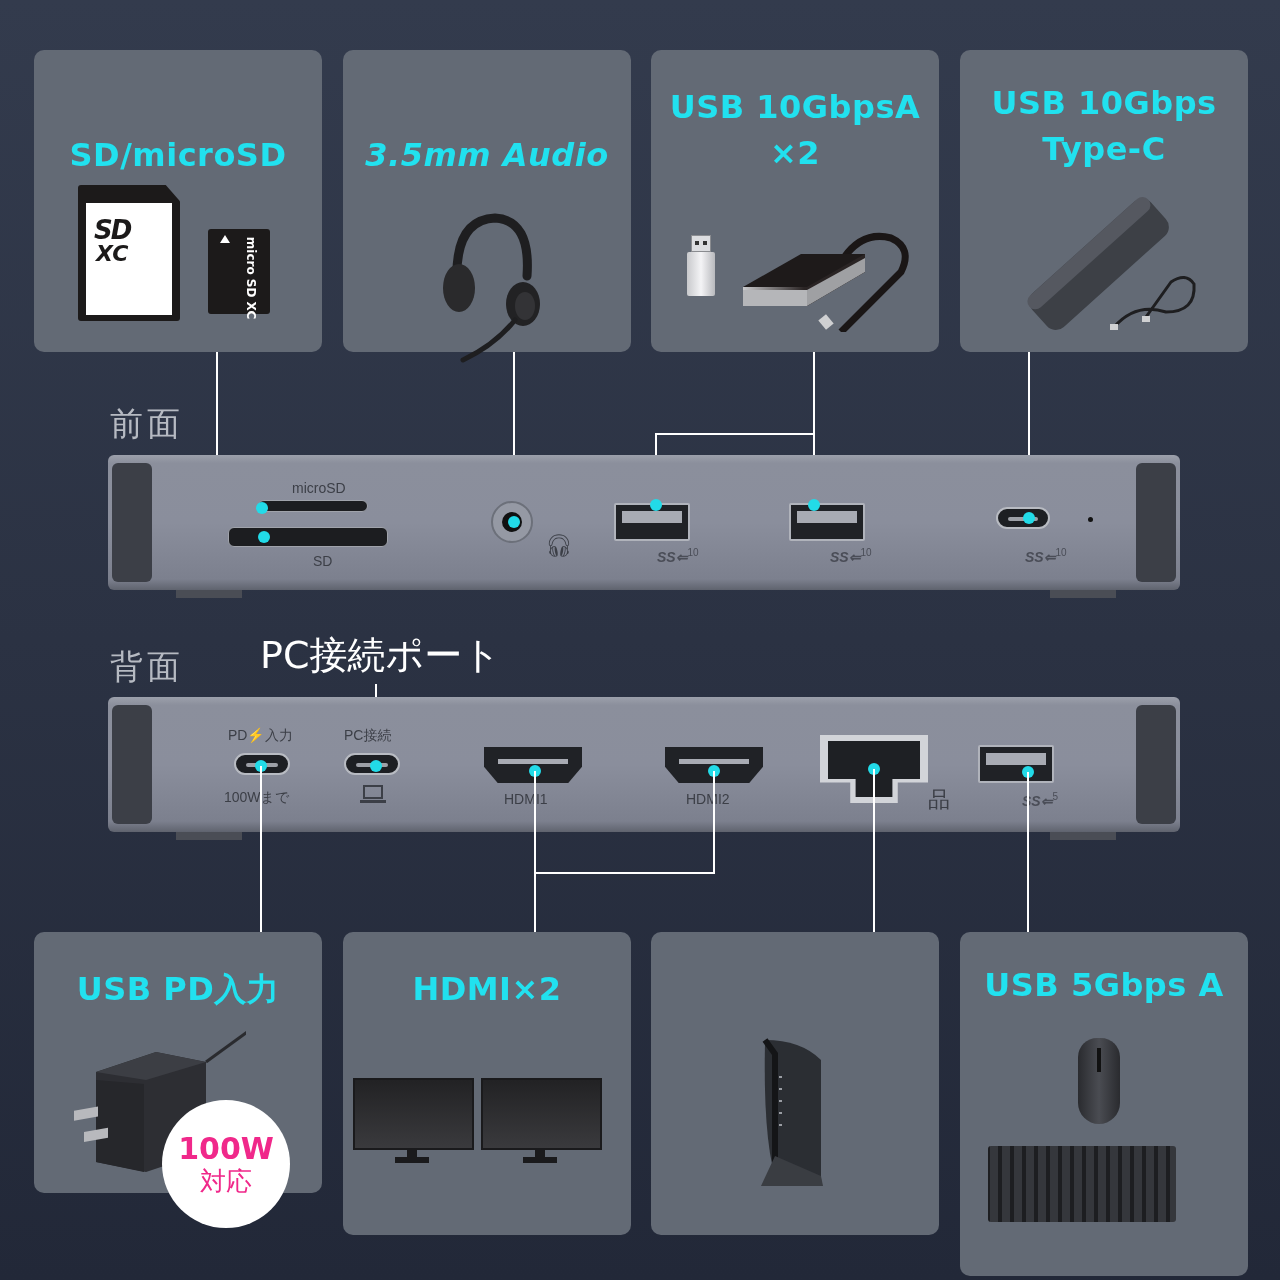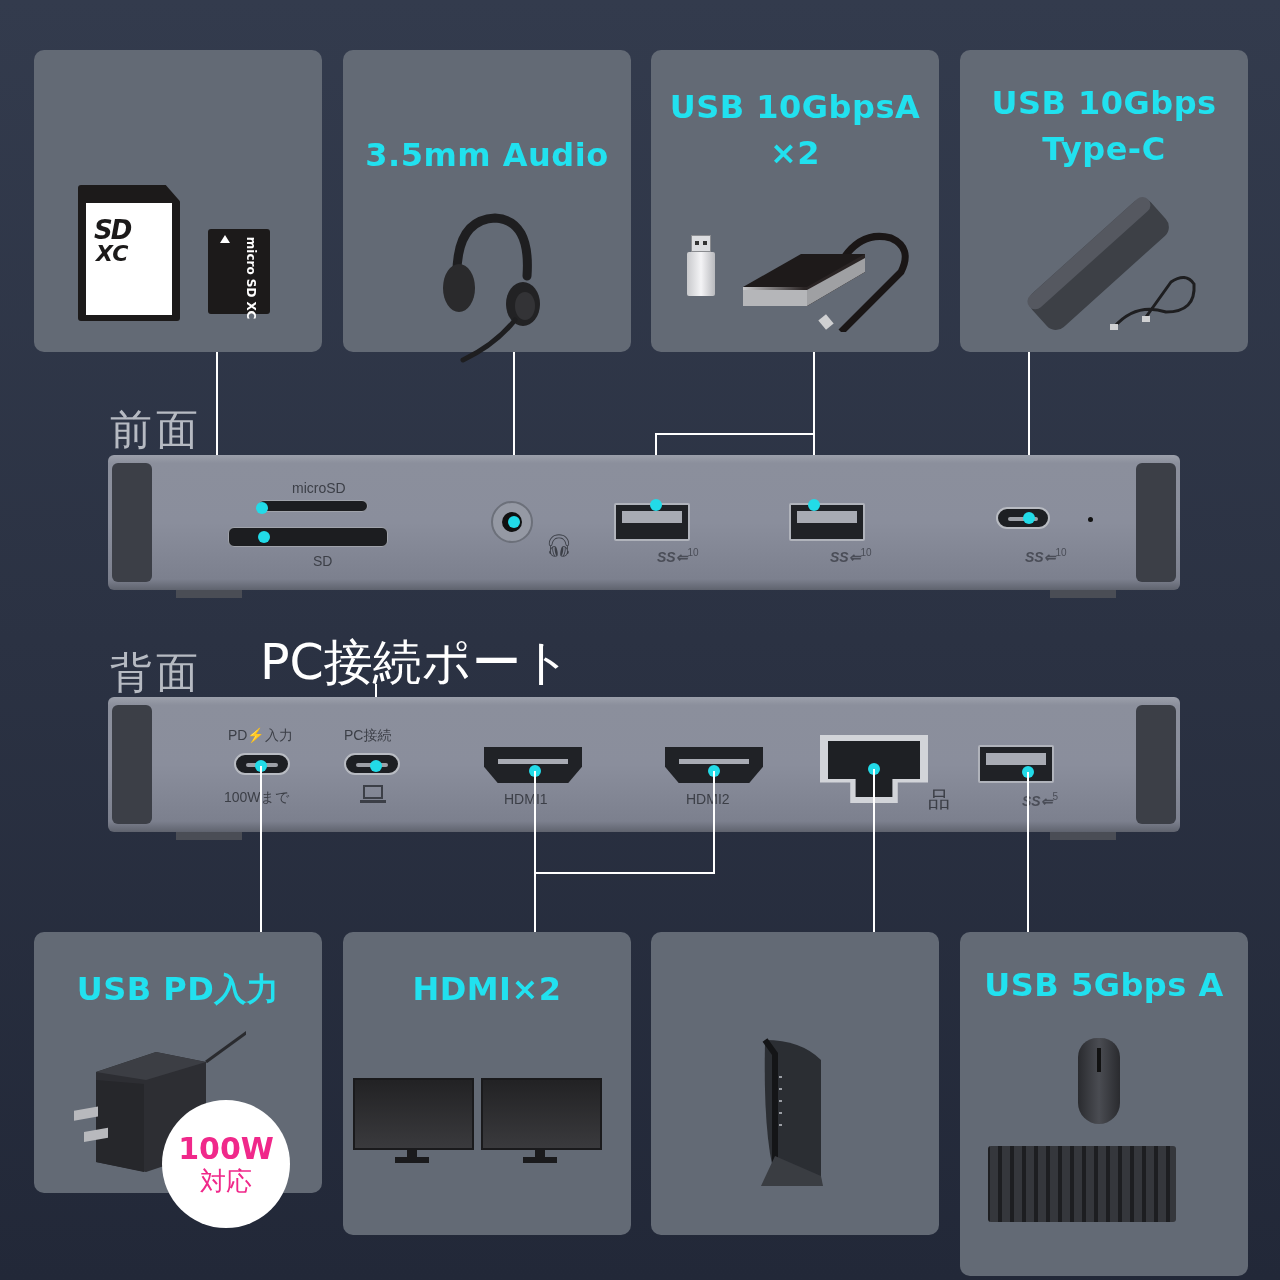--- a/index.html
+++ b/index.html
@@ -26,25 +26,25 @@
     line-height: 46px;
     letter-spacing: 0.5px;
     white-space: pre-line;
   }
   .line { position: absolute; background: #ffffff; }
   .dot {
     position: absolute; width: 12px; height: 12px; border-radius: 50%;
     background: #22dbe8; transform: translate(-6px, -6px);
   }
   .section-label {
-    position: absolute; color: #b6bac2; font-size: 42px; letter-spacing: 4px;
+    position: absolute; color: #b6bac2; font-size: 33px; letter-spacing: 4px;
     font-family: "DejaVu Sans", sans-serif;
   }
   .pc-port-label {
-    position: absolute; color: #ffffff; font-size: 49px; font-family: "DejaVu Sans", sans-serif;
+    position: absolute; color: #ffffff; font-size: 38px; font-family: "DejaVu Sans", sans-serif;
   }
   .device {
     position: absolute; left: 108px; width: 1072px;
     background: linear-gradient(180deg, #9ca0ab 0%, #8b8f9c 6%, #8a8e9c 50%, #7c808e 92%, #5f636e 100%);
     border-radius: 6px;
   }
   .end-cap {
     position: absolute; top: 8px; bottom: 8px; width: 40px; background: #3c3f47; border-radius: 6px;
   }
   .foot { position: absolute; width: 66px; height: 8px; background: #4a4d55; }
@@ -63,35 +63,36 @@
     background: #ffffff; color: #f0288a; text-align: center; font-family: "DejaVu Sans", sans-serif;
     display: flex; flex-direction: column; justify-content: center; align-items: center;
   }
   .badge-100w .l1 { font-size: 30px; line-height: 34px; font-weight: bold; }
   .badge-100w .l2 { font-size: 26px; line-height: 30px; }
 </style>
 </head>
 <body>
 
 <div class="card" style="left:34px; top:50px; height:302px;">
+  <div class="card-title" style="top:82px;">SD/microSD</div>
 
   <div style="position:absolute; left:44px; top:135px; width:102px; height:136px; background:#1c1a1a; clip-path:polygon(0 0, 86% 0, 100% 12%, 100% 100%, 0 100%); border-radius:3px;">
     <div style="position:absolute; left:8px; top:18px; width:86px; height:112px; background:#ffffff;"></div>
     <div style="position:absolute; left:16px; top:30px; font-size:26px; font-weight:bold; font-style:italic; color:#1c1a1a; letter-spacing:-2px;">SD</div>
     <div style="position:absolute; left:18px; top:56px; font-size:22px; font-weight:bold; font-style:italic; color:#1c1a1a;">XC</div>
   </div>
 
   <div style="position:absolute; left:174px; top:179px; width:62px; height:85px; background:#1c1a1a; border-radius:3px;">
     <div style="position:absolute; left:12px; top:6px; width:0; height:0; border-left:5px solid transparent; border-right:5px solid transparent; border-bottom:8px solid #ffffff;"></div>
     <div style="position:absolute; left:2px; top:42px; transform:rotate(90deg); color:#ffffff; font-size:12px; font-weight:bold; white-space:nowrap;">micro SD XC</div>
   </div>
 </div>
 
 <div class="card" style="left:343px; top:50px; height:302px;">
-  <div class="card-title" style="top:82px;">3.5mm Audio</div>
+  <div class="card-title" style="top:82px;font-style:italic;">3.5mm Audio</div>
   <svg width="110" height="160" viewBox="0 0 110 160" style="position:absolute; left:92px; top:160px;">
     <path d="M22 70 Q20 10 60 8 Q96 10 92 66" fill="none" stroke="#1e1e20" stroke-width="9" stroke-linecap="round"></path>
     <ellipse cx="24" cy="78" rx="16" ry="24" fill="#2a2a2c"></ellipse>
     <ellipse cx="88" cy="94" rx="17" ry="22" fill="#222224"></ellipse>
     <ellipse cx="90" cy="96" rx="10" ry="14" fill="#333336"></ellipse>
     <path d="M80 110 Q60 135 28 150" fill="none" stroke="#1e1e20" stroke-width="5" stroke-linecap="round"></path>
   </svg>
 </div>
 
 <div class="card" style="left:651px; top:50px; height:302px;">

